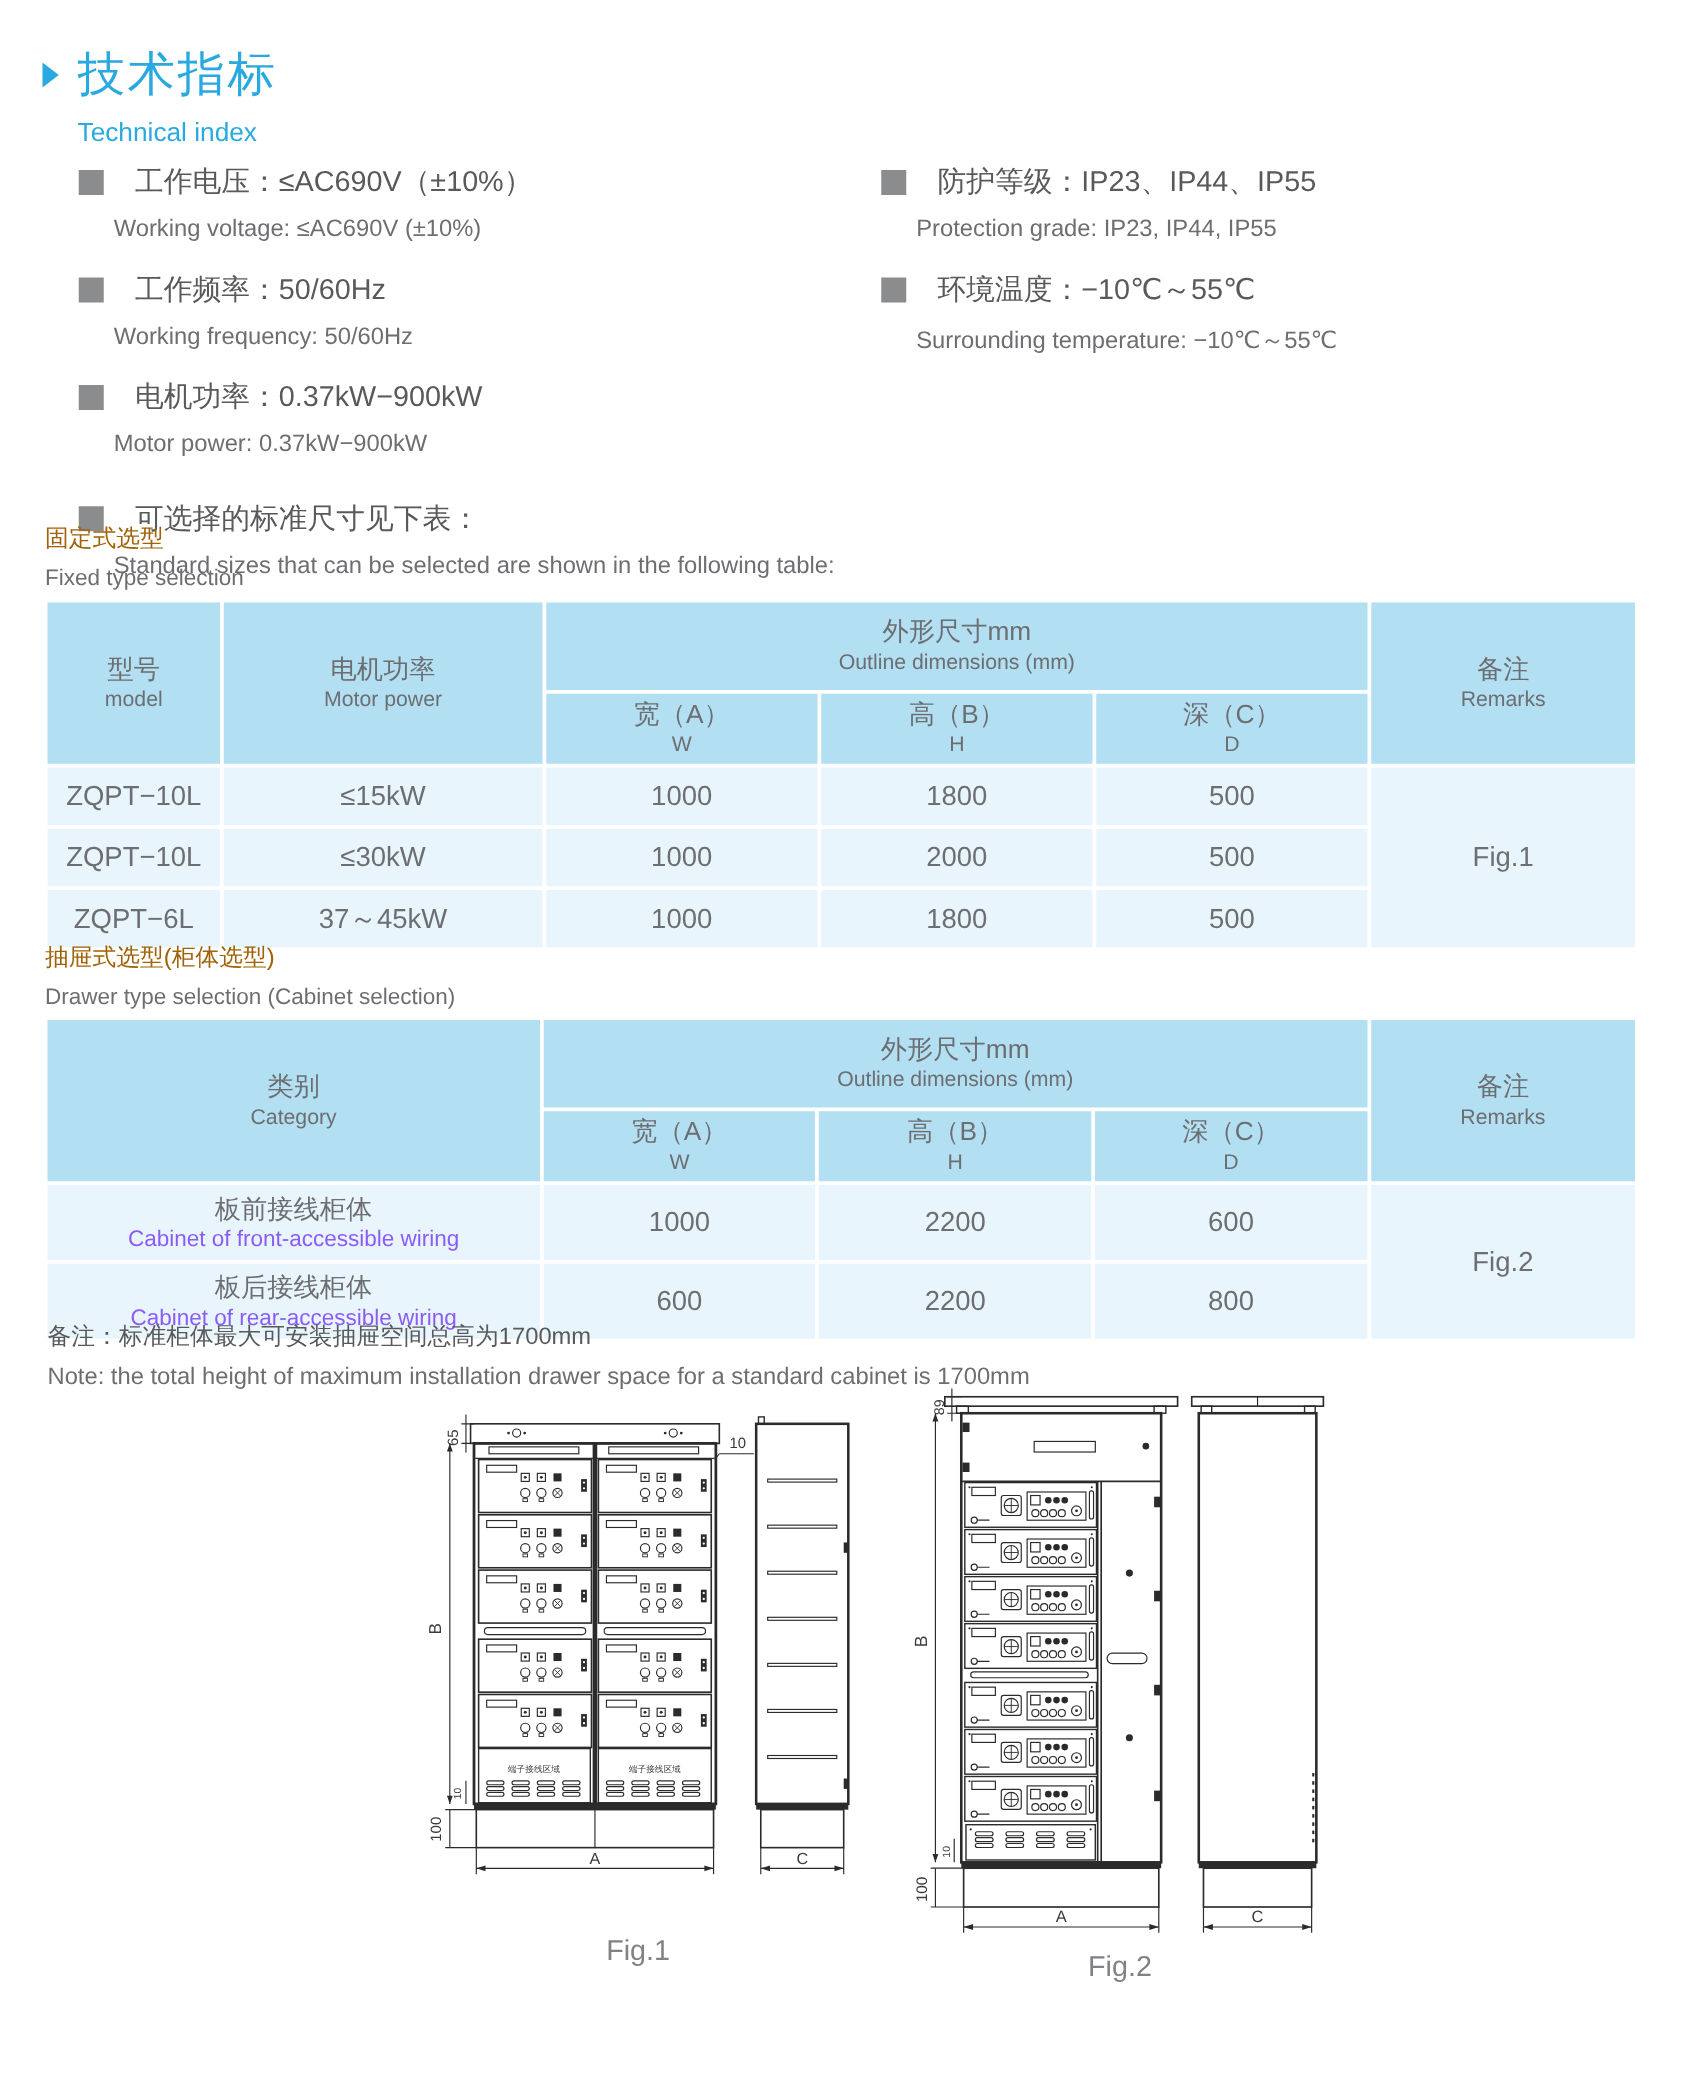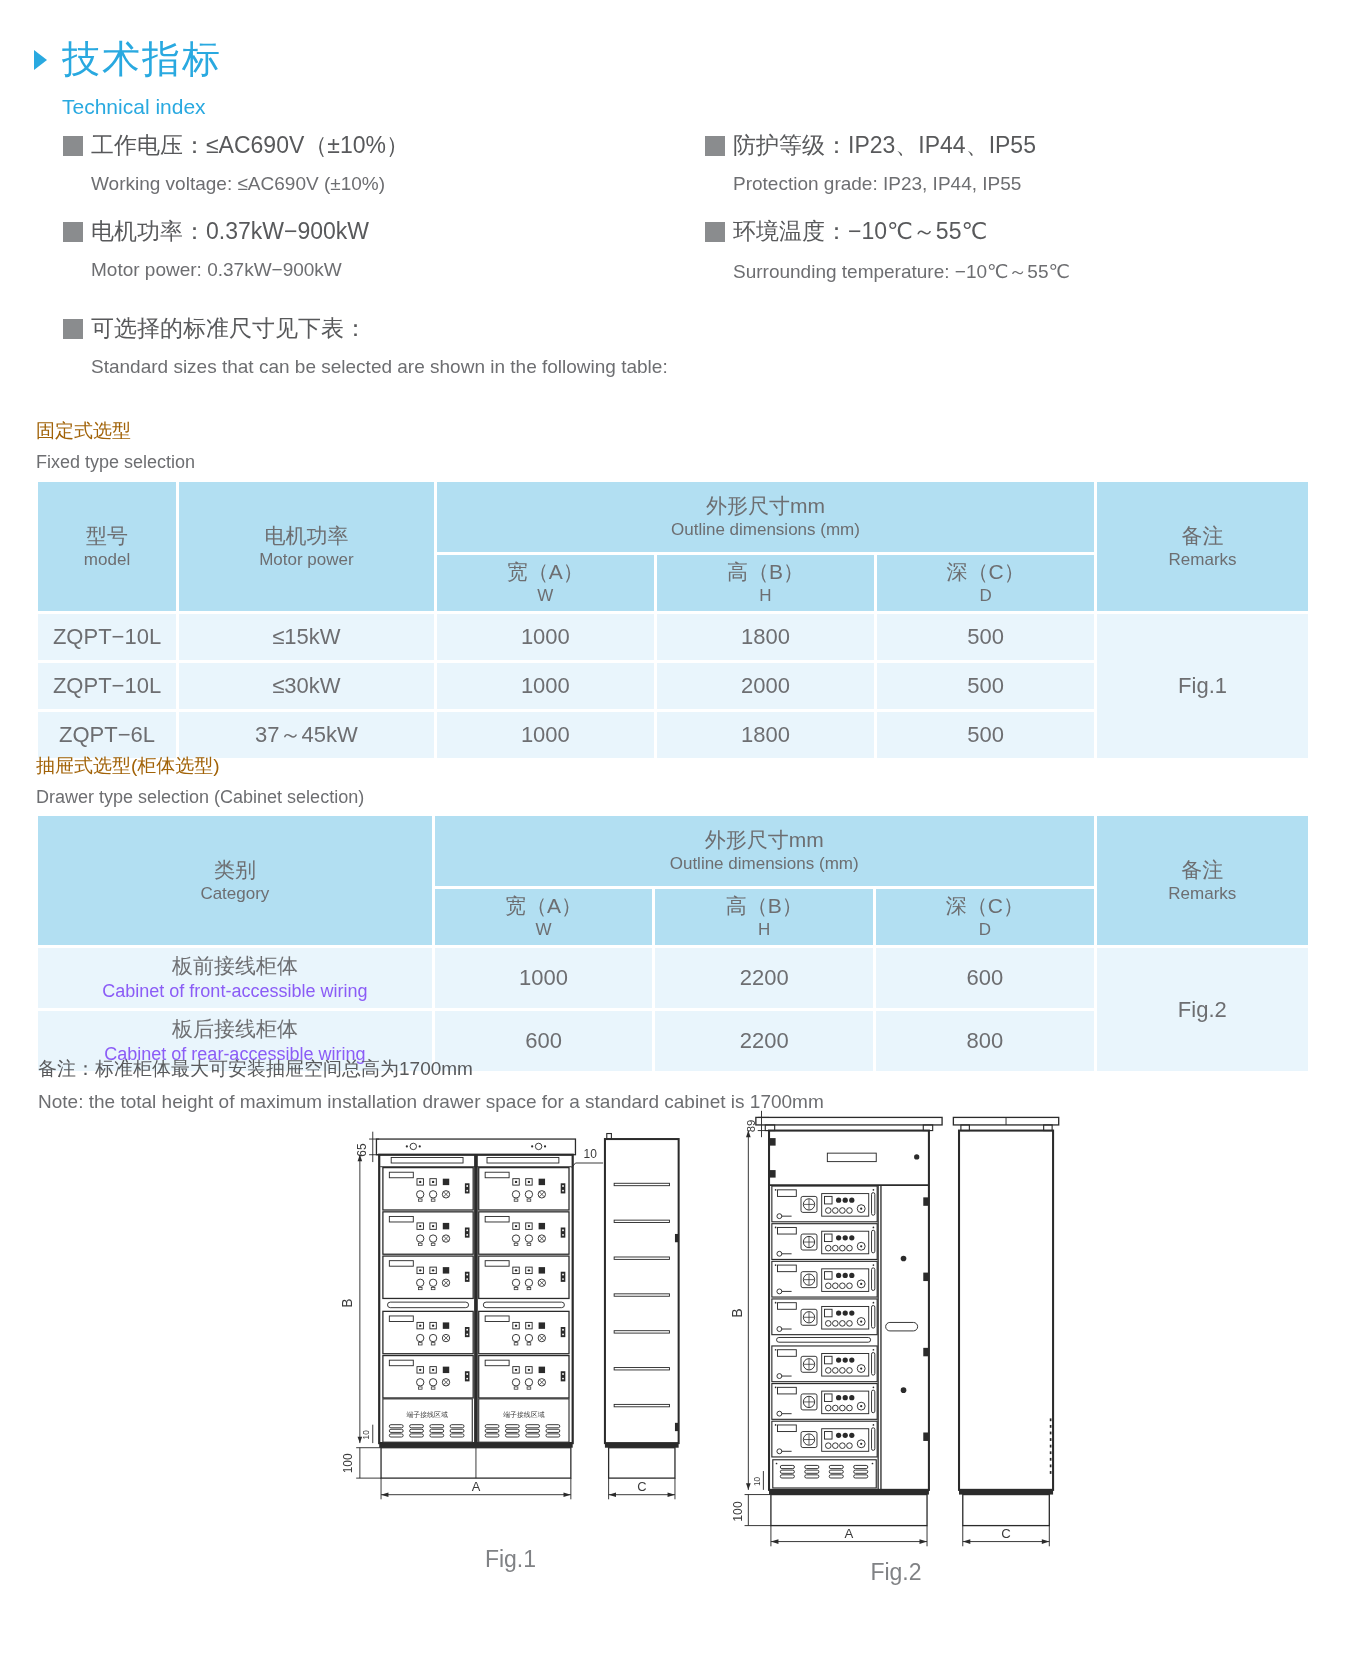--- a/index.html
+++ b/index.html
@@ -12,37 +12,37 @@
   .arrow-icon{width:0;height:0;border-left:13px solid #29a9e0;border-top:10px solid transparent;border-bottom:10px solid transparent;margin-right:15px;}
   .page-title{font-size:38px;color:#29a9e0;letter-spacing:2px;}
   .page-subtitle{font-size:21px;color:#29a9e0;margin:10px 0 0 28px;}
 
   
   .spec-col{position:absolute;width:620px;}
   .spec-col.left{top:130px;left:63px;}
   .spec-col.right{top:130px;left:705px;}
   .spec-item{margin-bottom:21px;}
   .spec-item.gap{margin-top:32px;}
-  .spec-zh{display:flex;align-items:center;font-size:23px;color:#58595b;}
+  .spec-zh{display:flex;align-items:center;font-size:23px;color:#58595b;gap:17px;}
   .bullet{flex:0 0 auto;width:20px;height:20px;background:#8a8c8e;margin-right:8px;}
   .spec-en{font-size:19px;color:#6d6e71;margin:12px 0 0 28px;}
 
   
   .sec-label{position:absolute;left:36px;}
   .sec-label .l-zh{font-size:19px;color:#a16207;}
   .sec-label .l-en{font-size:18px;color:#6d6e71;margin-top:8px;}
 
   
   .tbl-wrap{position:absolute;left:35px;width:1276px;}
   table.spec-table{width:100%;border-collapse:separate;border-spacing:3px;table-layout:fixed;}
   table.spec-table th{background:#b2dff2;font-weight:normal;text-align:center;vertical-align:middle;padding:4px 2px;}
   table.spec-table td{background:#e9f5fc;text-align:center;vertical-align:middle;color:#6d6e71;font-size:22px;padding:2px;}
   .zh{display:block;font-size:21px;color:#6d6e71;line-height:1.25;}
   .en{display:block;font-size:17px;color:#6d6e71;line-height:1.3;}
-  .cell-zh{display:block;font-size:21px;color:#6d6e71;line-height:1.2;font-family:Liberation Mono, monospace;}
+  .cell-zh{display:block;font-size:21px;color:#6d6e71;line-height:1.2;}
   .cell-en{display:block;font-size:18px;color:#8b5cf6;line-height:1.25;}
   tr.hdr1 th{height:62px;}
   tr.hdr2 th{height:48px;}
   tr.body-row td{height:42px;}
   tr.body-row2 td{height:56px;}
 
   
   .note{position:absolute;left:38px;top:1056px;}
   .note .n-zh{font-size:19px;color:#58595b;}
   .note .n-en{font-size:19px;color:#6d6e71;margin-top:9px;}
@@ -68,20 +68,27 @@
     <div class="page-subtitle">Technical index</div>
   </div>
 
   <div class="spec-col left">
     <div class="spec-item">
       <div class="spec-zh">
           <span class="bullet"></span>
           <span>工作电压：≤AC690V（±10%）</span>
         </div>
       <div class="spec-en">Working voltage: ≤AC690V (±10%)</div>
+    </div>
+    <div class="spec-item">
+      <div class="spec-zh">
+          <span class="bullet"></span>
+          <span>工作频率：50/60Hz</span>
+        </div>
+      <div class="spec-en">Working frequency: 50/60Hz</div>
     </div>
     <div class="spec-item">
       <div class="spec-zh">
           <span class="bullet"></span>
           <span>电机功率：0.37kW−900kW</span>
         </div>
       <div class="spec-en">Motor power: 0.37kW−900kW</div>
     </div>
     <div class="spec-item gap">
       <div class="spec-zh">

